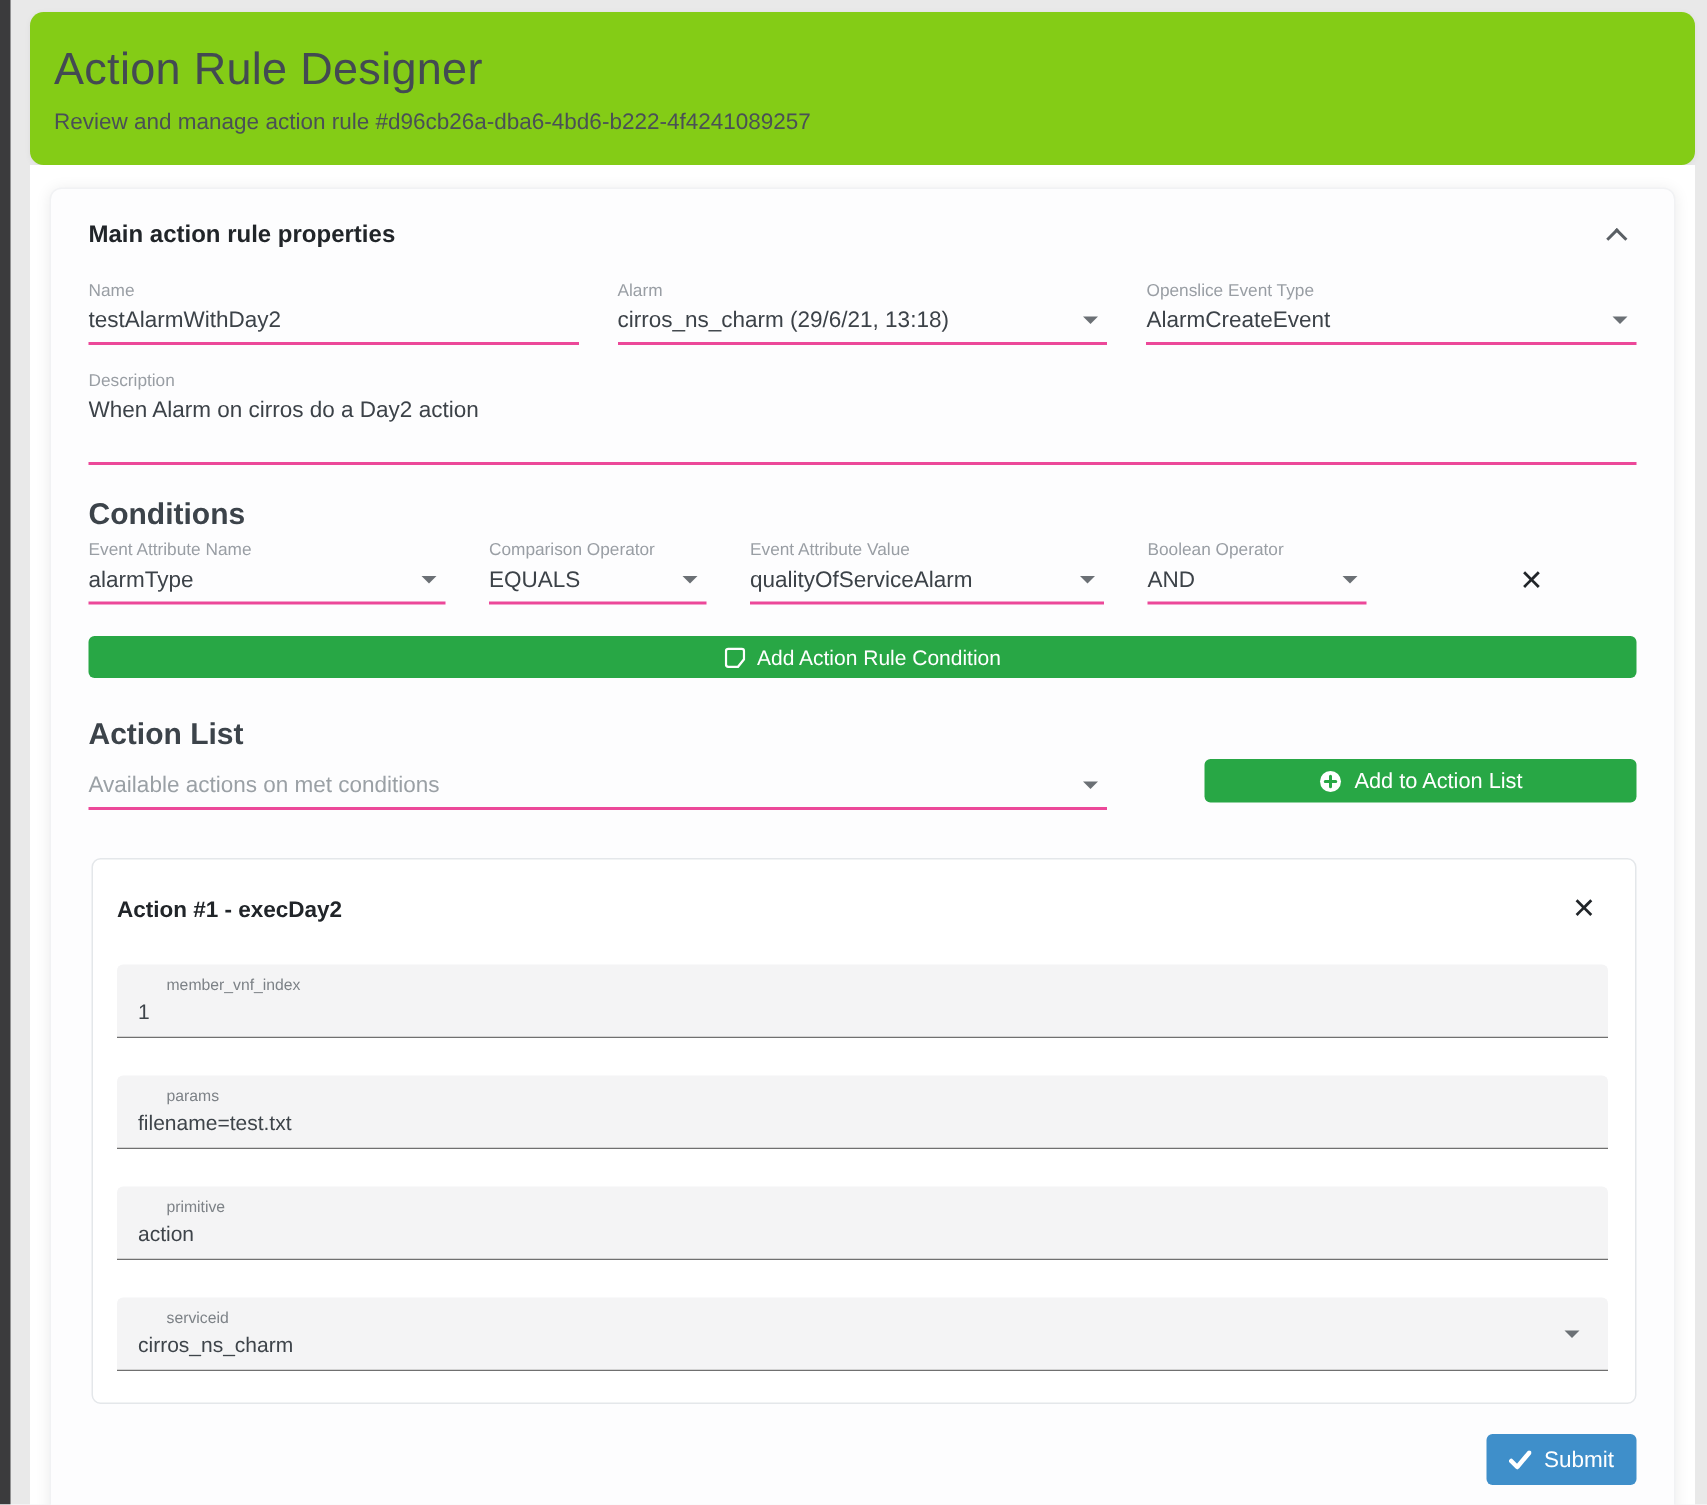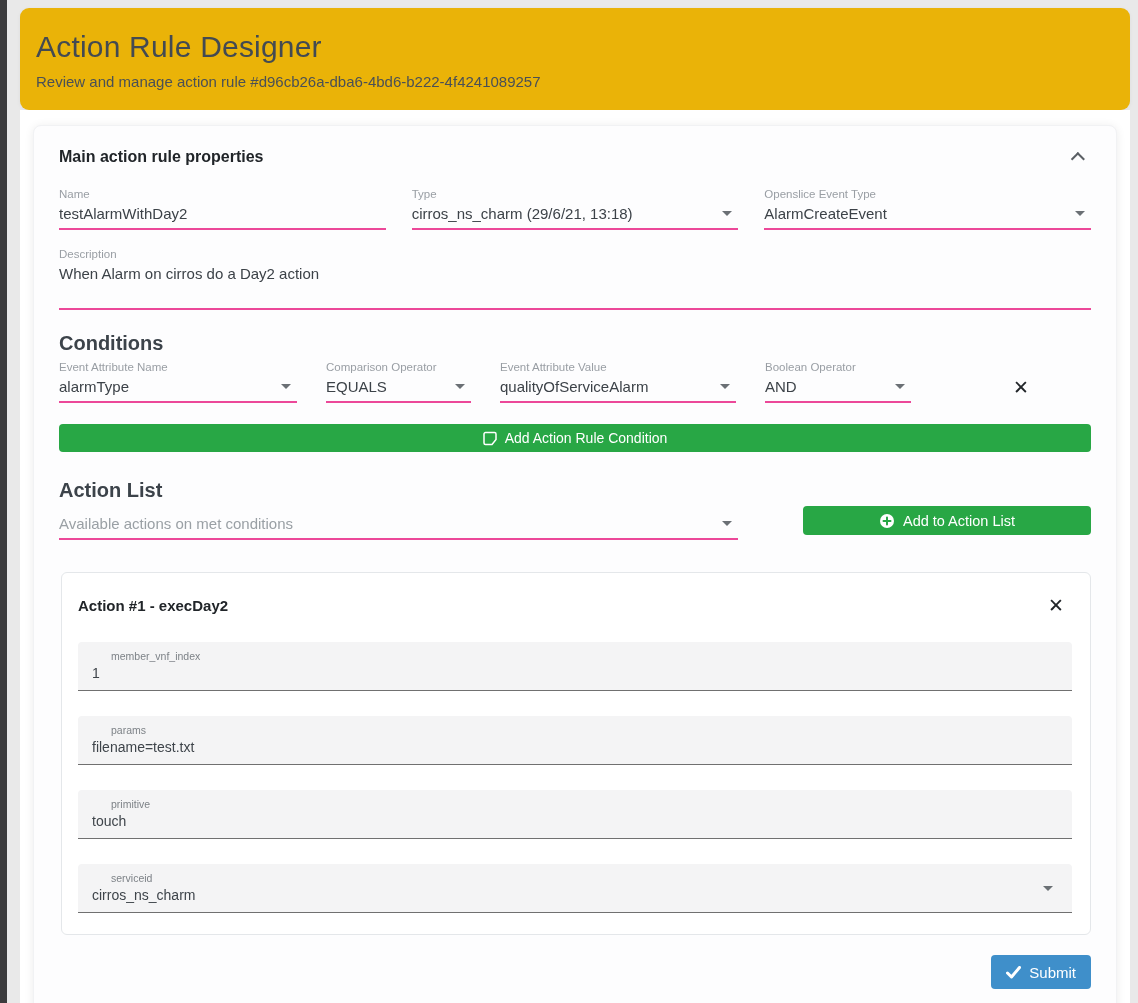--- a/index.html
+++ b/index.html
@@ -9,21 +9,21 @@
     font-family:"Liberation Sans", sans-serif;
     color:#3e444a;
     overflow:hidden;
     position:relative;
   }
   .side-strip{ position:absolute; left:0; top:0; bottom:0; width:7px; background:#3b3b3d; }
   .page{ position:absolute; left:20px; top:8px; width:1110px; }
 
   
   .header-card{
-    background:#eab308;
+    background:#84cc16;
     border-radius:9px;
     padding:22px 20px 20px 16px;
     box-shadow:0 1px 4px rgba(0,0,0,0.05);
   }
   .page-title{ font-size:30px; font-weight:400; color:#434a52; letter-spacing:.2px; }
   .page-subtitle{ margin-top:9px; font-size:15px; color:#4a5056; }
 
   
   .content-band{
     background:#ffffff;
@@ -155,21 +155,21 @@
       </div>
 
       <div class="row3">
         <div class="field">
           <div class="flabel">Name</div>
           <div class="fvalue">
               <input value="testAlarmWithDay2" style="">
             </div>
         </div>
         <div class="field">
-          <div class="flabel">Type</div>
+          <div class="flabel">Alarm</div>
           <div class="fvalue">
             <span>cirros_ns_charm (29/6/21, 13:18)</span>
             <span class="caret"></span>
           </div>
         </div>
         <div class="field">
           <div class="flabel">Openslice Event Type</div>
           <div class="fvalue">
             <span>AlarmCreateEvent</span>
             <span class="caret"></span>
@@ -254,21 +254,21 @@
           <div class="fval">1</div>
         </div>
 
         <div class="filled-field">
           <div class="flabel">params</div>
           <div class="fval">filename=test.txt</div>
         </div>
 
         <div class="filled-field">
           <div class="flabel">primitive</div>
-          <div class="fval">touch</div>
+          <div class="fval">action</div>
         </div>
 
         <div class="filled-field">
           <div class="flabel">serviceid</div>
           <div class="fval">cirros_ns_charm</div>
           <span class="caret"></span>
         </div>
       </div>
 
       <div class="submit-row">

